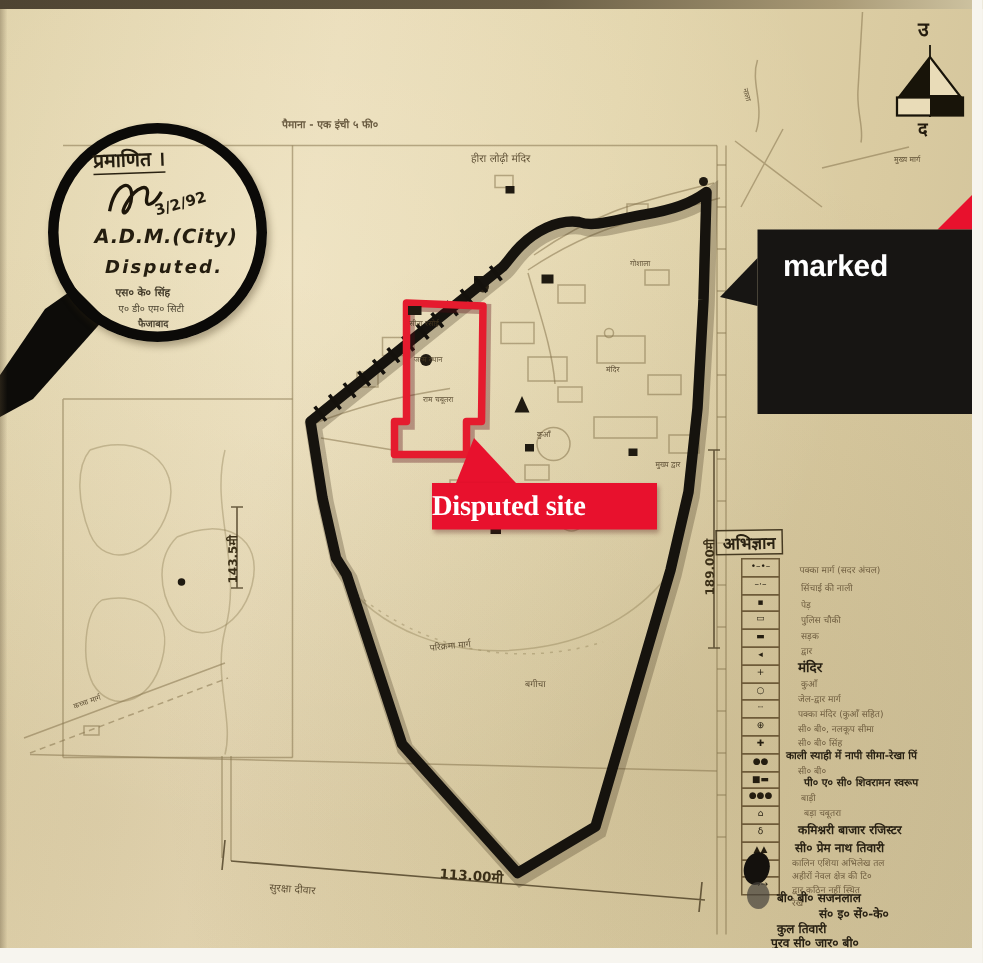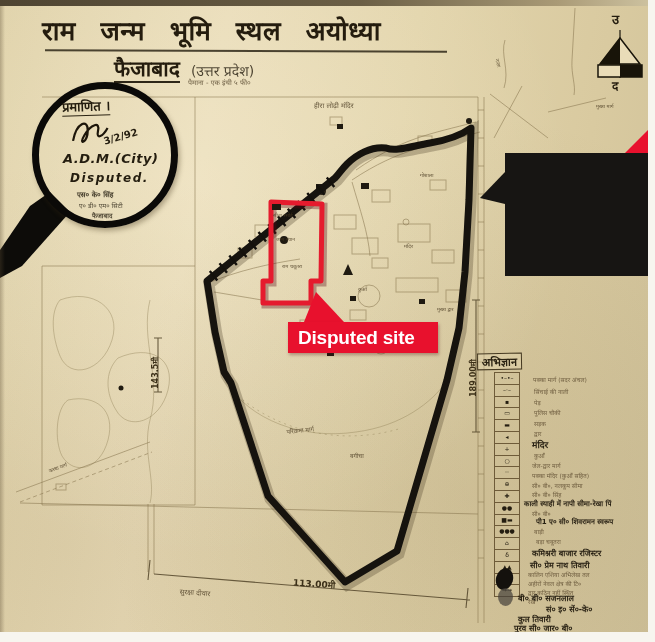--- a/index.html
+++ b/index.html
@@ -17,21 +17,21 @@
   .dk{stroke:#4a3c22;fill:none;stroke-width:1.1;opacity:.8;}
   .bmark{fill:#1f1a11;stroke:none;}
 
   
   .title-block{position:absolute;left:42px;top:12px;z-index:2;color:#241c0e;}
   .title-main{font-size:26px;font-weight:bold;word-spacing:15px;letter-spacing:.5px;white-space:nowrap;}
   .title-underline{position:absolute;left:3px;top:38px;width:402px;height:2px;background:#2e2718;opacity:.85;transform:rotate(.2deg);}
   .title-sub{position:absolute;left:72px;top:42px;white-space:nowrap;}
   .title-city{font-size:21px;font-weight:bold;border-bottom:2px solid #2e2718;}
   .title-state{font-size:14px;opacity:.8;margin-left:6px;}
-  .scale-note{position:absolute;left:188px;top:78px;z-index:2;font-size:7px;color:#4a3b22;opacity:.8;}
+  .scale-note{position:absolute;left:188px;top:78px;z-index:2;font-size:7px;color:#4a3b22;opacity:.8;font-weight:bold;}
 
   
   .compass-n{position:absolute;left:612px;top:10px;z-index:2;font-size:13px;font-weight:bold;color:#241c0e;}
   .compass-svg{position:absolute;left:596px;top:30px;z-index:2;}
   .compass-s{position:absolute;left:612px;top:77px;z-index:2;font-size:12px;font-weight:bold;color:#241c0e;}
 
   
   .mag-circle{position:absolute;left:32px;top:82px;width:132px;height:132px;border:7px solid #0b0a08;
               border-radius:50%;z-index:3;box-shadow:2px 3px 5px rgba(60,45,20,.35);}
   .mag-handle{position:absolute;left:0;top:186px;z-index:3;}
@@ -44,22 +44,22 @@
   #stamp-seal2{left:79px;top:201px;font-size:6.5px;font-weight:normal;opacity:.8;}
   #stamp-seal3{left:92px;top:211px;font-size:6.5px;font-weight:bold;opacity:.8;}
   .sig-svg{position:absolute;left:68px;top:116px;z-index:4;transform:rotate(-8deg);}
 
   
   .area-box{position:absolute;left:505px;top:153px;width:145px;height:123px;background:#171513;z-index:5;
             padding:14px 0 0 17px;box-sizing:border-box;}
   .area-line{font-family:"Liberation Sans",sans-serif;font-size:20px;font-weight:bold;color:#fff;
              line-height:22px;letter-spacing:-.2px;}
   .disputed-box{position:absolute;left:288px;top:322px;width:150px;height:31px;background:#e8112d;z-index:5;
-                font-family:Liberation Sans, sans-serif;font-size:19px;font-weight:bold;color:#fff;
-                line-height:31px;padding-left:10px;box-sizing:border-box;letter-spacing:-.2px;
+                font-family:Liberation Serif, serif;font-size:19px;font-weight:bold;color:#fff;
+                line-height:31px;box-sizing:border-box;letter-spacing:-.2px;
                 box-shadow:1px 2px 3px rgba(80,20,20,.35);}
 
   
   .legend-title{position:absolute;left:477px;top:353px;z-index:2;font-size:11px;font-weight:bold;color:#2a2212;
                 border:1.5px solid #463a22;padding:0 4px;transform:rotate(-1deg);background:rgba(235,222,185,.3);}
   .legend-col{position:absolute;left:494px;top:373px;z-index:2;}
   .lcell{width:24px;height:10.8px;border:1px solid #6e5b39;margin-top:-1px;box-sizing:content-box;
          font-size:6px;line-height:10.8px;text-align:center;color:#241d10;overflow:hidden;}
   .llabel{position:absolute;z-index:2;color:#57452a;opacity:.8;white-space:nowrap;}
   .lbold{color:#1f180c;font-weight:bold;opacity:.95;}
@@ -163,28 +163,20 @@
       <path d="M271,202 L322,204 L321,281 L311,281 L311,303 L263,303 L263,281 L271,281 Z" fill="none" stroke="#e51b2e" stroke-width="5" stroke-linejoin="round"></path>
       <rect class="bmark" x="272" y="204" width="9" height="6"></rect>
       <circle class="bmark" cx="284" cy="240" r="4"></circle>
     </g>
 
     <polygon points="316,292 304,322 344,322" fill="#e8112d"></polygon>
     <polygon points="505,172 505,204 480,198" fill="#171513"></polygon>
     <polygon points="625,153 648,130 648,153" fill="#e8112d"></polygon>
   </svg>
 
-  <div class="title-block">
-    <div class="title-main">राम जन्म भूमि स्थल अयोध्या</div>
-    <div class="title-underline"></div>
-    <div class="title-sub">
-      <span class="title-city">फैजाबाद</span>
-      <span class="title-state">(उत्तर प्रदेश)</span>
-    </div>
-  </div>
   <div class="scale-note">पैमाना - एक इंची ५ फी०</div>
 
   <div class="compass-n">उ</div>
   <svg class="compass-svg" width="52" height="48">
     <line x1="24" y1="0" x2="24" y2="48" stroke="#181409" stroke-width="1.2"></line>
     <polygon points="4,34 24,8 44,34" fill="#e9dcb8" stroke="#181409" stroke-width="1.5"></polygon>
     <polygon points="4,34 24,8 24,34" fill="#181409"></polygon>
     <rect x="2" y="35" width="44" height="12" fill="#e9dcb8" stroke="#181409" stroke-width="1.5"></rect>
     <rect x="24" y="35" width="22" height="12" fill="#181409"></rect>
   </svg>
@@ -199,20 +191,21 @@
     <path d="M4,22 C10,4 22,2 20,14 C18,26 8,28 16,18 C24,8 34,6 30,16 C27,24 34,22 40,14" stroke="#1d160a" stroke-width="2.2" fill="none"></path>
   </svg>
   <div class="stamp" id="stamp-date">3/2/92</div>
   <div class="stamp" id="stamp-auth">A.D.M.(City)</div>
   <div class="stamp" id="stamp-place">Disputed.</div>
   <div class="stamp" id="stamp-seal1">एस० के० सिंह</div>
   <div class="stamp" id="stamp-seal2">ए० डी० एम० सिटी</div>
   <div class="stamp" id="stamp-seal3">फैजाबाद</div>
 
   <div class="area-box">
+    <div class="area-line">marked</div>
   </div>
   <div class="disputed-box">Disputed site</div>
 
   <div class="legend-title">अभिज्ञान</div>
   <div class="legend-col">
       <div class="lcell">•–•–</div>
       <div class="lcell">–·–</div>
       <div class="lcell">▪</div>
       <div class="lcell">▭</div>
       <div class="lcell">▬</div>
@@ -263,21 +256,21 @@
     <div class="llabel" style="left: 534px; top: 420px; font-size: 6px;">सड़क</div>
     <div class="llabel" style="left: 534px; top: 430px; font-size: 6px;">द्वार</div>
     <div class="llabel lbold" style="left: 532px; top: 438px; font-size: 9px;">मंदिर</div>
     <div class="llabel" style="left: 534px; top: 452px; font-size: 6px;">कुआँ</div>
     <div class="llabel" style="left: 532px; top: 462px; font-size: 6px;">जेल-द्वार मार्ग</div>
     <div class="llabel" style="left: 532px; top: 472px; font-size: 6px;">पक्का मंदिर (कुआँ सहित)</div>
     <div class="llabel" style="left: 532px; top: 482px; font-size: 6px;">सी० बी०, नलकूप सीमा</div>
     <div class="llabel" style="left: 532px; top: 491px; font-size: 6px;">सी० बी० सिंह</div>
     <div class="llabel lbold" style="left: 524px; top: 499px; font-size: 7px;">काली स्याही में नापी सीमा-रेखा पिं</div>
     <div class="llabel" style="left: 532px; top: 510px; font-size: 6px;">सी० बी०</div>
-    <div class="llabel lbold" style="left: 536px; top: 517px; font-size: 7px;">पी1 ए० सी० शिवरामन स्वरूप</div>
+    <div class="llabel lbold" style="left: 536px; top: 517px; font-size: 7px;">पी० ए० सी० शिवरामन स्वरूप</div>
     <div class="llabel" style="left: 534px; top: 528px; font-size: 6px;">बाड़ी</div>
     <div class="llabel" style="left: 536px; top: 538px; font-size: 6px;">बड़ा चबूतरा</div>
     <div class="llabel lbold" style="left: 532px; top: 547px; font-size: 8px;">कमिश्नरी बाजार रजिस्टर</div>
     <div class="llabel lbold" style="left: 530px; top: 559px; font-size: 8px;">सी० प्रेम नाथ तिवारी</div>
     <div class="llabel" style="left: 528px; top: 571px; font-size: 6px;">कालिन एशिया अभिलेख तल</div>
     <div class="llabel" style="left: 528px; top: 580px; font-size: 6px;">अहीरों नेवल क्षेत्र की टि०</div>
     <div class="llabel" style="left: 528px; top: 589px; font-size: 6px;">द्वार कठिन नहीं स्थित</div>
     <div class="llabel" style="left: 528px; top: 598px; font-size: 6px;">रेख</div>
     <div class="llabel lbold" style="left: 518px; top: 592px; font-size: 8px;">बी० बी० सजनलाल</div>
     <div class="llabel lbold" style="left: 514px; top: 603px; font-size: 8px; margin-left: 32px;">सं० इ० सें०-के०</div>

